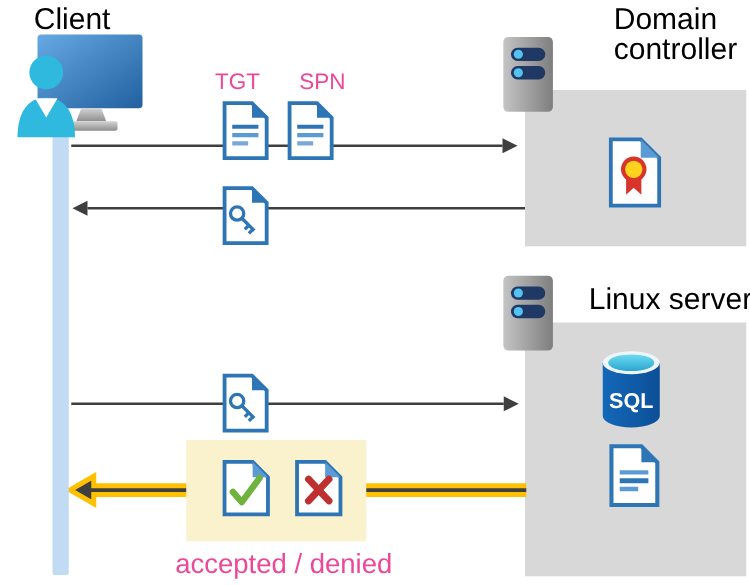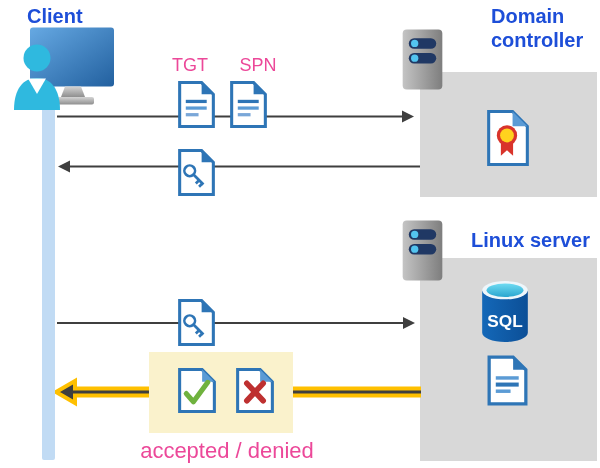--- a/index.html
+++ b/index.html
@@ -1,21 +1,21 @@
 <!DOCTYPE html>
 <html><head>
 <meta charset="utf-8">
 <style>
   html,body{margin:0;padding:0;background:#fff;}
   #canvas{
     position:relative;width:600px;height:468px;background:#ffffff;
     font-family:"Liberation Sans",sans-serif;overflow:hidden;
   }
   .abs{position:absolute;}
-  .heading{font-weight:bold;font-size:20px;color:#1d4ed8;line-height:24px;}
+  .heading{font-weight:normal;font-size:24px;color:#000000;line-height:24px;}
   .plain{font-size:18px;color:#ec4899;}
   .gray-box{background:#d8d8d8;z-index:0;}
   .z1{z-index:1;} .z2{z-index:2;} .z3{z-index:3;}
   svg{display:block;}
   .center{text-align:center;}
 </style>
 </head>
 <body>
 
 <div id="canvas">

